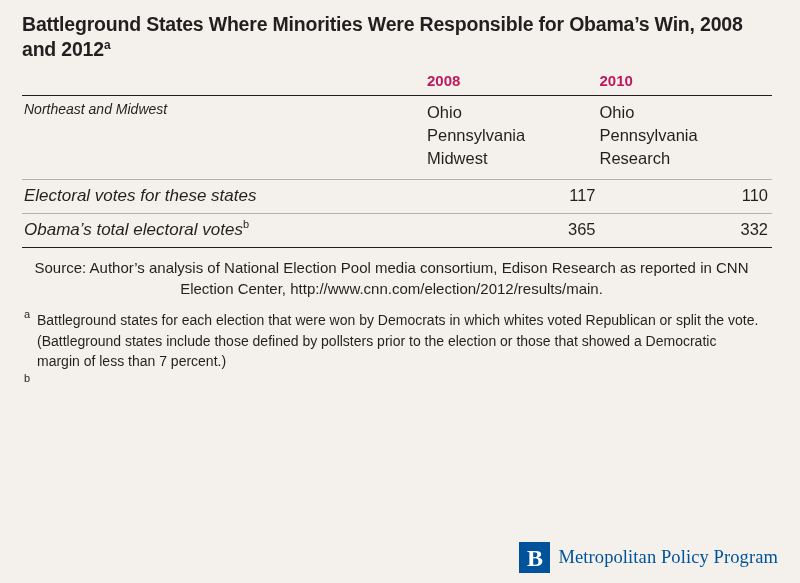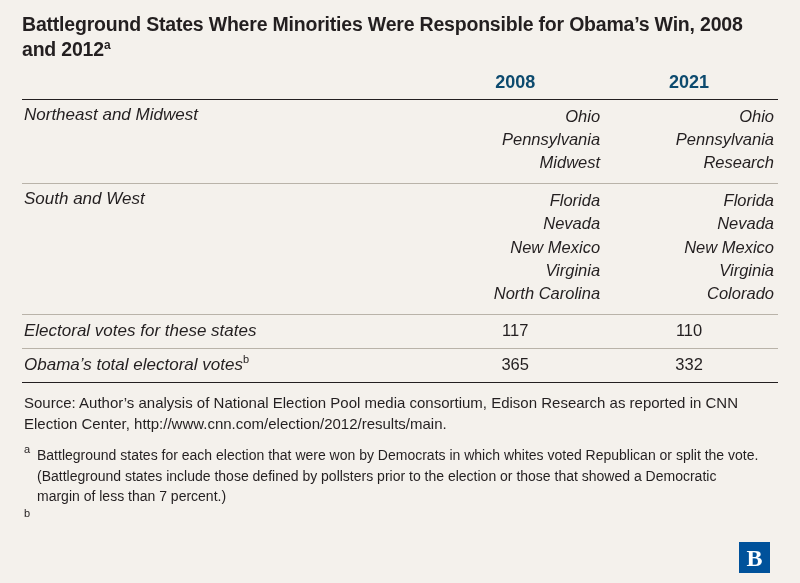--- a/index.html
+++ b/index.html
@@ -12,21 +12,21 @@
     background: #f4f1ec;
     font-family: "Liberation Sans", sans-serif;
     color: #231f20;
     overflow: hidden;
   }
   .page {
     position: relative;
     width: 800px;
     height: 583px;
     box-sizing: border-box;
-    padding: 12px 22px 0 22px;
+    padding: 12px 28px 0 22px;
   }
   .title {
     font-size: 19.5px;
     font-weight: bold;
     line-height: 1.27;
     letter-spacing: -0.2px;
     margin: 0 0 10px 0;
     color: #231f20;
   }
   .title sup {
@@ -38,76 +38,76 @@
   table.data {
     width: 100%;
     border-collapse: collapse;
     table-layout: fixed;
   }
   table.data col.c0 { width: 54%; }
   table.data col.c1 { width: 23%; }
   table.data col.c2 { width: 23%; }
 
   .hdr th {
-    font-size: 18px;
+    font-size: 15px;
     font-weight: bold;
-    text-align: center;
+    text-align: left;
     padding: 0 4px 6px 0;
     border-bottom: 1.6px solid #231f20;
-    color: #0c4a6e;
+    color: #be185d;
   }
   .hdr th.blank {
     border-bottom: 1.6px solid #231f20;
   }
 
   .rowgroup td {
     vertical-align: top;
     font-size: 16.5px;
     padding: 5px 4px 8px 0;
     border-bottom: 1px solid #b9b3a9;
   }
   .rowgroup td.label {
     font-style: italic;
-    font-size: 17px;
+    font-size: 14px;
     text-align: left;
     padding-left: 2px;
     white-space: nowrap;
   }
   .rowgroup td.val {
-    text-align: right;
+    text-align: left;
     line-height: 1.42;
-    font-style: italic;
   }
   .rowgroup td.val div { white-space: nowrap; }
 
   .singlerow td {
     font-size: 16.5px;
     padding: 6px 4px 7px 0;
     border-bottom: 1px solid #b9b3a9;
   }
   .singlerow td.label {
     font-style: italic;
     font-size: 17px;
     padding-left: 2px;
     white-space: nowrap;
   }
   .singlerow td.label sup {
     font-style: normal;
     font-size: 11px;
     vertical-align: super;
     line-height: 0;
   }
-  .singlerow td.val { text-align: center; }
+  .singlerow td.val { text-align: right; }
   .lastrow td { border-bottom: 1.6px solid #231f20; margin-top: 32px; }
 
   .source {
     font-size: 15px;
     line-height: 1.42;
     margin: 9px 0 0 2px;
     max-width: 735px;
+    text-align: center;
   }
   .notes {
     margin: 11px 0 0 2px;
     max-width: 735px;
   }
   .note {
     font-size: 14px;
     line-height: 1.45;
     margin-bottom: 3px;
     padding-left: 13px;
@@ -172,54 +172,37 @@
   <table class="data">
     <colgroup>
       <col class="c0">
         <col class="c1">
         <col class="c2">
     </colgroup>
     <thead>
       <tr class="hdr">
         <th class="blank"></th>
         <th>2008</th>
-        <th>2021</th>
+        <th>2010</th>
       </tr>
     </thead>
     <tbody>
       <tr class="rowgroup">
         <td class="label">Northeast and Midwest</td>
         <td class="val">
           <div>Ohio</div>
           <div>Pennsylvania</div>
           <div>Midwest</div>
         </td>
         <td class="val">
           <div>Ohio</div>
           <div>Pennsylvania</div>
           <div>Research</div>
         </td>
       </tr>
-      <tr class="rowgroup">
-        <td class="label">South and West</td>
-        <td class="val">
-          <div>Florida</div>
-          <div>Nevada</div>
-          <div>New Mexico</div>
-          <div>Virginia</div>
-          <div>North Carolina</div>
-        </td>
-        <td class="val">
-          <div>Florida</div>
-          <div>Nevada</div>
-          <div>New Mexico</div>
-          <div>Virginia</div>
-          <div>Colorado</div>
-        </td>
-      </tr>
       <tr class="singlerow">
         <td class="label">Electoral votes for these states</td>
         <td class="val">117</td>
         <td class="val">110</td>
       </tr>
       <tr class="singlerow lastrow">
         <td class="label"><span>Obama’s total electoral votes</span><sup>b</sup></td>
         <td class="val">365</td>
         <td class="val">332</td>
       </tr>
@@ -234,16 +217,17 @@
       <span>Battleground states for each election that were won by Democrats in which whites voted Republican or split the vote. (Battleground states include those defined by pollsters prior to the election or those that showed a Democratic margin of less than 7 percent.)</span>
     </div>
     <div class="note">
       <span class="mk">b</span>
     </div>
   </div>
 
   <div class="logo">
     <div class="bmark">B</div>
     <div class="ltext">
+      <div class="l1">Metropolitan Policy Program</div>
     </div>
   </div>
 
 </div>
 
 </body></html>

